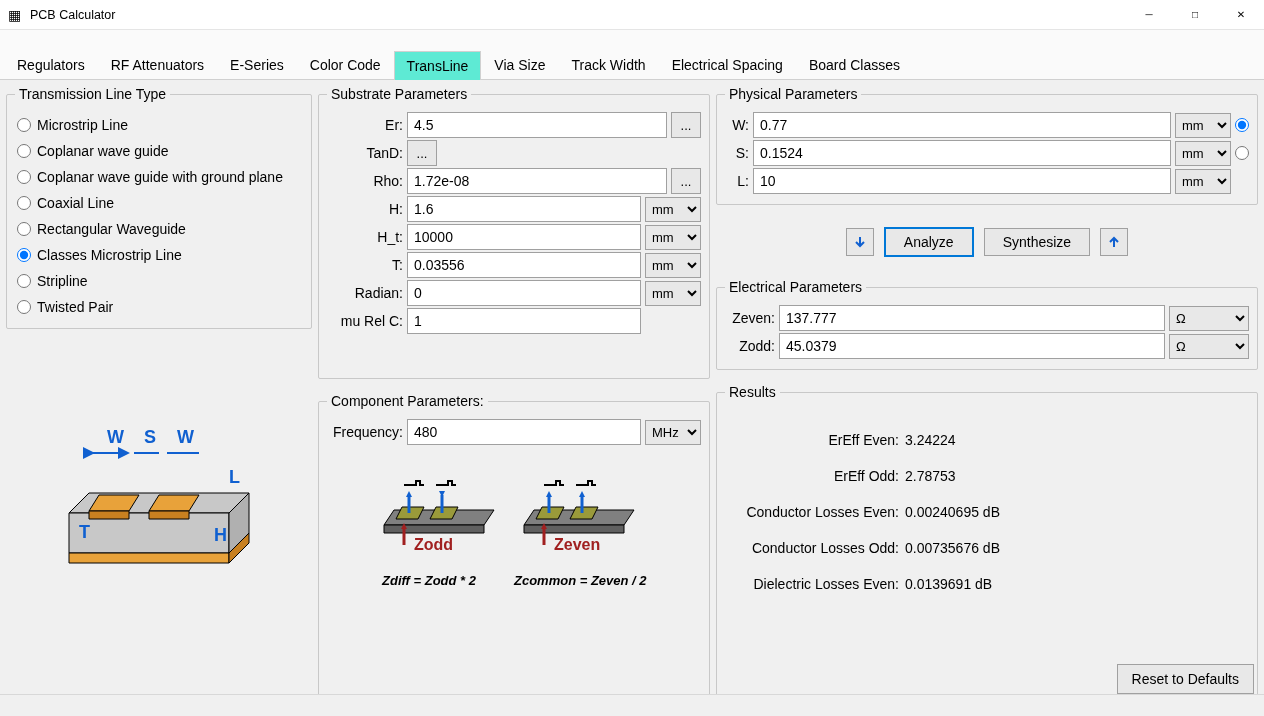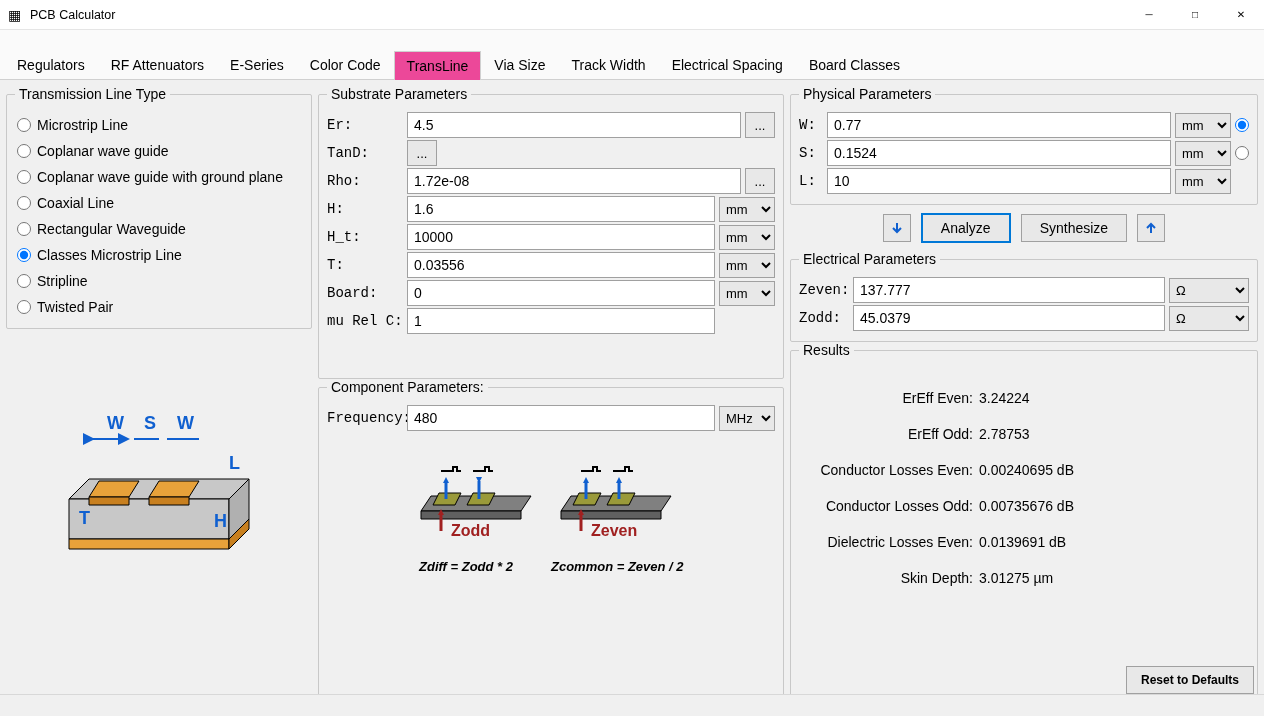--- a/index.html
+++ b/index.html
@@ -33,36 +33,36 @@
 }
 .tab {
   padding: 6px 12px;
   font-size: 14px;
   border: 1px solid transparent;
   border-bottom: none;
   cursor: default;
   margin-top: 16px;
 }
 .tab.active {
-  background: #ec4899;
+  background: #5eead4;
   border-color: #d0d0d0;
   border-top: 1px solid #d0d0d0;
   position: relative;
   top:1px;
 }
 
 .content {
   display: flex;
   height: calc(100% - 30px - 36px - 22px);
   padding: 6px;
   gap: 6px;
 }
-.col { display: flex; flex-direction: column; gap: 0; }
+.col { display: flex; flex-direction: column; gap: 14px; }
 .col1 { width: 306px; }
-.col2 { width: 466px; }
+.col2 { width: 392px; }
 .col3 { flex: 1; }
 
 fieldset {
   border: 1px solid #c8c8c8;
   border-radius: 2px;
   padding: 10px 8px 8px 8px;
   background: #f0f0f0;
 }
 legend { padding: 0 4px; font-size: 14px; }
 
@@ -74,21 +74,21 @@
   font-size: 14px;
 }
 input[type=radio]{ width:14px; height:14px; }
 
 .param-row {
   display: flex;
   align-items: center;
   gap: 4px;
   margin-bottom: 2px;
 }
-.param-row label { font-size:14px;font-family:Liberation Mono, monospace; }
+.param-row label { text-align: right; font-size:14px; }
 .param-row input[type=text] {
   flex: 1;
   padding: 4px 6px;
   border: 1px solid #a0a0a0;
   font-size: 14px;
   background:#fff;
 }
 .param-row select {
   width: 56px;
   padding: 3px 2px;
@@ -110,21 +110,21 @@
 .mainbtn { padding:5px 18px; border:1px solid #a0a0a0; background:#e8e8e8; font-size:14px;}
 .mainbtn.focus { border:2px solid #0078d7; }
 
 .results-row { display:flex; font-size:14px; padding:2px 0;margin-top:16px;}
 .results-row .k { width:180px; text-align:right; padding-right:6px;}
 .results-row .v { }
 
 .footer {
   position:absolute; bottom:22px; right:10px;
 }
-.resetbtn { padding:6px 14px; border:1px solid #a0a0a0; background:#e8e8e8; font-size:12px;font-weight:bold;}
+.resetbtn { padding:6px 14px; border:1px solid #a0a0a0; background:#e8e8e8; font-size:14px;}
 .statusbar {
   position:absolute; bottom:0; left:0; right:0; height:22px;
   background:#f0f0f0; border-top:1px solid #d8d8d8;
 }
 .radio-marker { width:14px; height:14px; }
 
 .diagram { display:flex; justify-content:center; margin-top:60px;}
 svg text { font-family: Arial, sans-serif; }
 
 .comp-diagram { display:flex; justify-content:center; margin-top:10px;}
@@ -252,21 +252,21 @@
             <label style="width:76px">H_t:</label>
     <input type="text" value="10000" style="">
             <select><option>mm</option></select>
           </div>
           <div class="param-row">
             <label style="width:76px">T:</label>
     <input type="text" value="0.03556" style="">
             <select><option>mm</option></select>
           </div>
           <div class="param-row">
-            <label style="width:76px">Board:</label>
+            <label style="width:76px">Radian:</label>
     <input type="text" value="0" style="">
             <select><option>mm</option></select>
           </div>
           <div class="param-row">
             <label style="width:76px">mu Rel C:</label>
     <input type="text" value="1" style="">
             <span class="ghost-unit"></span>
           </div>
         </div>
       <div style="height:34px"></div>
@@ -390,24 +390,20 @@
     <div class="v">0.00240695 dB</div>
           </div>
           <div class="results-row">
             <div class="k">Conductor Losses Odd:</div>
     <div class="v">0.00735676 dB</div>
           </div>
           <div class="results-row">
             <div class="k">Dielectric Losses Even:</div>
     <div class="v">0.0139691 dB</div>
           </div>
-          <div class="results-row">
-            <div class="k">Skin Depth:</div>
-    <div class="v">3.01275 µm</div>
-          </div>
         </div>
     </fieldset>
   </div>
 </div>
 
 <div class="footer">
   <button class="resetbtn">Reset to Defaults</button>
 </div>
 <div class="statusbar"></div>
 

